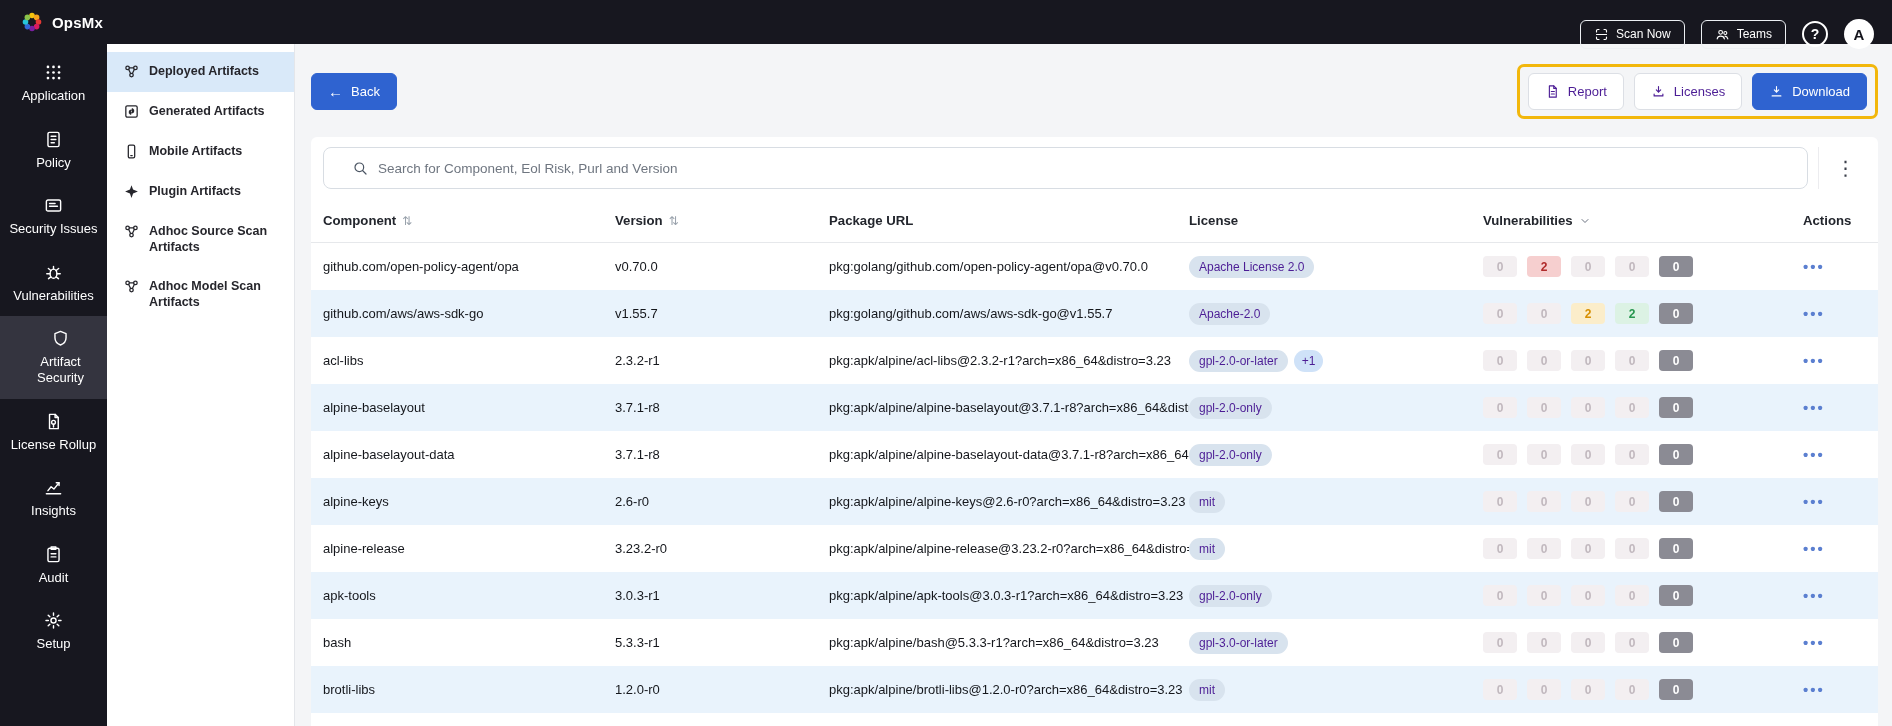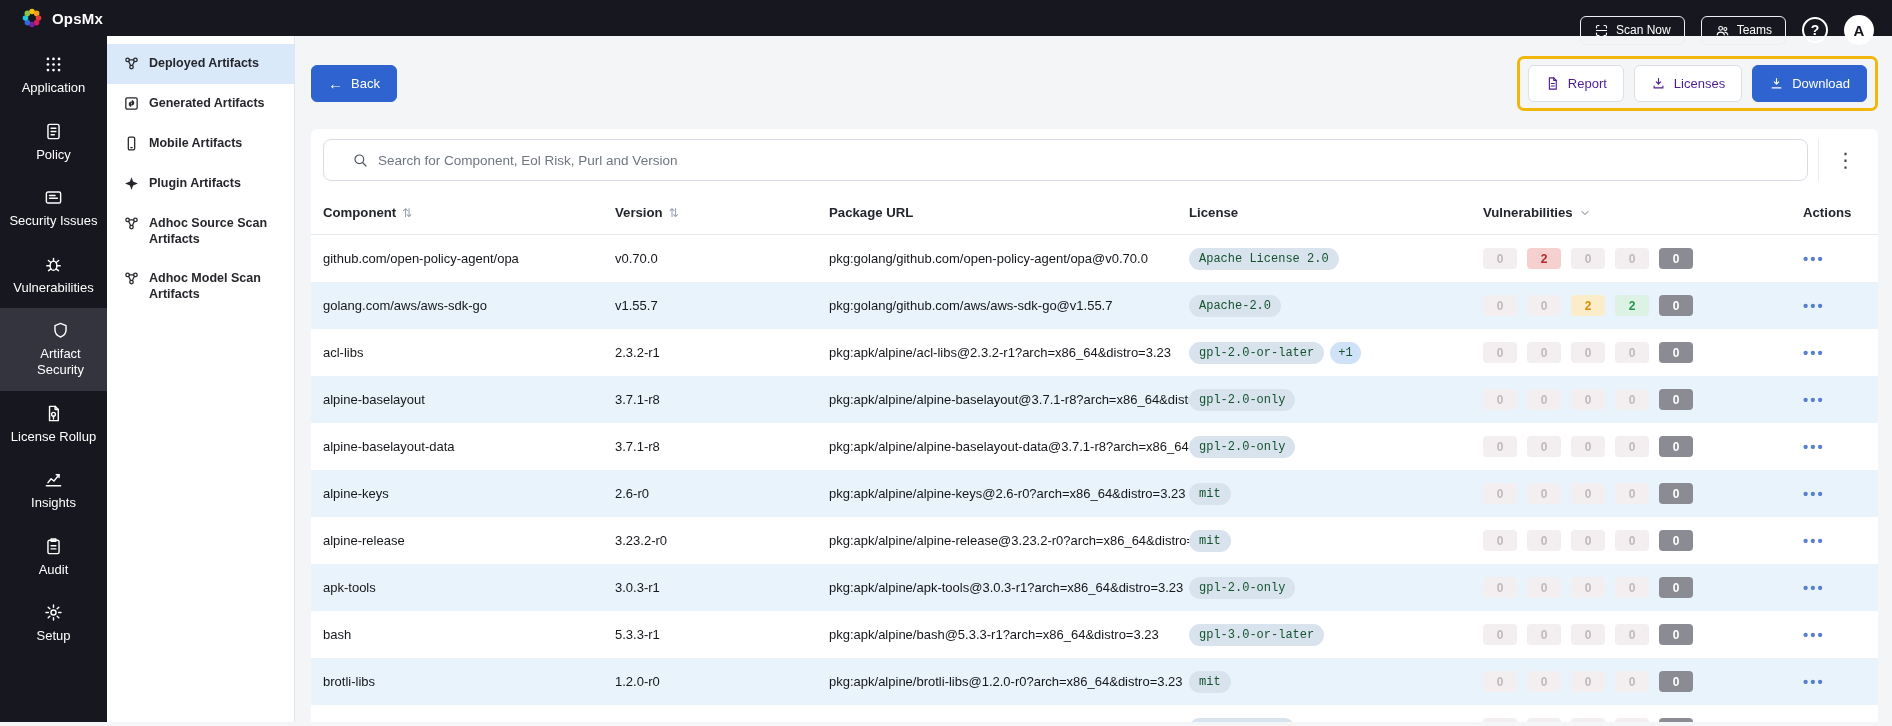--- a/index.html
+++ b/index.html
@@ -1,19 +1,19 @@
 <!DOCTYPE html>
 <html style="--topbar-bg: #17171f; --sidebar-active: #34343f; --primary: #2f63d0; --highlight: #f2b70c; --subnav-active: #d9e9f9; --row-alt: #e9f3fc; --pill: #d8e3ee;"><head>
 <meta charset="utf-8">
 <style>
   * { margin:0; padding:0; box-sizing:border-box; }
   html,body { width:1892px; height:726px; overflow:hidden; font-family:"Liberation Sans", sans-serif; background:#f4f5f7; }
 
   
-  .topbar { height:36px; background:var(--topbar-bg,#17171f); display:flex; align-items:center; justify-content:space-between; padding:0 18px 0 20px; }
+  .topbar { height:44px; background:var(--topbar-bg,#17171f); display:flex; align-items:center; justify-content:space-between; padding:0 18px 0 20px; }
   .brand { display:flex; align-items:center; gap:8px; cursor:pointer; }
   .logo { width:24px; height:24px; display:inline-flex; }
   .logo svg { width:100%; height:100%; }
   .brand-name { color:#fff; font-size:15px; font-weight:bold; letter-spacing:.2px; }
   .topbar-right { display:flex; align-items:center; gap:16px;margin-top:24px; }
   .tb-btn { display:inline-flex; align-items:center; gap:7px; background:transparent; border:1px solid #eceff3; border-radius:6px; color:#fff; font-size:12px; font-family:inherit; height:29px; padding:0 13px; cursor:pointer; }
   .tb-btn .icon { width:15px; height:15px; display:inline-flex; }
   .help-circle { width:26px; height:26px; border:2px solid #fff; border-radius:50%; color:#fff; display:flex; align-items:center; justify-content:center; font-size:14px; font-weight:bold; cursor:pointer; }
   .avatar { width:30px; height:30px; background:#fff; border-radius:50%; color:#14141c; display:flex; align-items:center; justify-content:center; font-size:15px; font-weight:bold; cursor:pointer; }
 
@@ -58,21 +58,21 @@
   .thead { height:44px; border-bottom:1px solid #e6e8eb; }
   .th { display:flex; align-items:center; gap:6px; font-size:13.2px; font-weight:bold; color:#23262d; overflow:hidden; white-space:nowrap; }
   .sort { color:#98a1ab; font-size:12px; font-weight:normal; }
   .chev { width:12px; height:12px; display:inline-flex; color:#6b7280; }
   .chev svg { width:100%; height:100%; }
 
   .trow { height:47px; }
   .trow.alt { background:var(--row-alt,#e9f3fc); }
   .td { overflow:hidden; white-space:nowrap; padding-right:18px; font-size:13px; color:#15171c; }
   .td.lic { display:flex; gap:6px; align-items:center; }
-  .pill { background:var(--pill,#d8e3ee); color:#14532d; padding:4px 10px; border-radius:11px; font-size:12px; white-space:nowrap;font-family:Liberation Mono, monospace; }
+  .pill { background:var(--pill,#d8e3ee); color:#4c1d95; padding:4px 10px; border-radius:11px; font-size:12px; white-space:nowrap; }
   .pill.plus { background:#cfe2f8; padding:4px 8px; }
   .td.vul { display:flex; gap:10px; align-items:center; }
   .vbadge { min-width:34px; height:21px; border-radius:4px; display:inline-flex; align-items:center; justify-content:center; font-size:12px; font-weight:bold; }
   .dots { background:none; border:none; color:#5b7fd0; font-size:15px; letter-spacing:2px; cursor:pointer; font-weight:bold; }
 </style>
 </head>
 <body>
 
 <header class="topbar">
   <div class="brand">
@@ -366,21 +366,21 @@
             <div class="td vul">
               <span class="vbadge" style="background:#f3eff1;color:#c1b8be">0</span>
               <span class="vbadge" style="background:#f6cfcf;color:#b02a2a">2</span>
               <span class="vbadge" style="background:#f3eff1;color:#c1b8be">0</span>
               <span class="vbadge" style="background:#f3eff1;color:#c1b8be">0</span>
               <span class="vbadge" style="background:#8b8b94;color:#ffffff">0</span>
             </div>
             <div class="td"><button class="dots">•••</button></div>
           </div>
           <div class="trow alt">
-            <div class="td">golang.com/aws/aws-sdk-go</div>
+            <div class="td">github.com/aws/aws-sdk-go</div>
             <div class="td">v1.55.7</div>
             <div class="td">pkg:golang/github.com/aws/aws-sdk-go@v1.55.7</div>
             <div class="td lic">
               <span class="pill">Apache-2.0</span>
             </div>
             <div class="td vul">
               <span class="vbadge" style="background:#f3eff1;color:#c1b8be">0</span>
               <span class="vbadge" style="background:#f3eff1;color:#c1b8be">0</span>
               <span class="vbadge" style="background:#fbedca;color:#d78f00">2</span>
               <span class="vbadge" style="background:#dcf2e4;color:#27964f">2</span>

